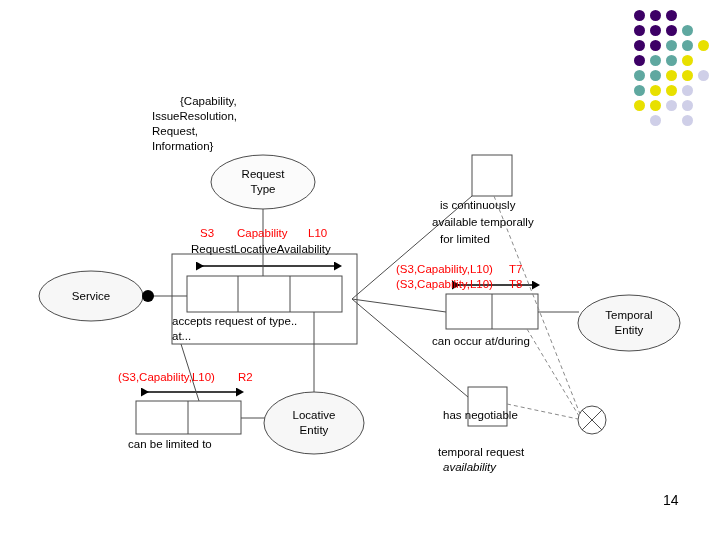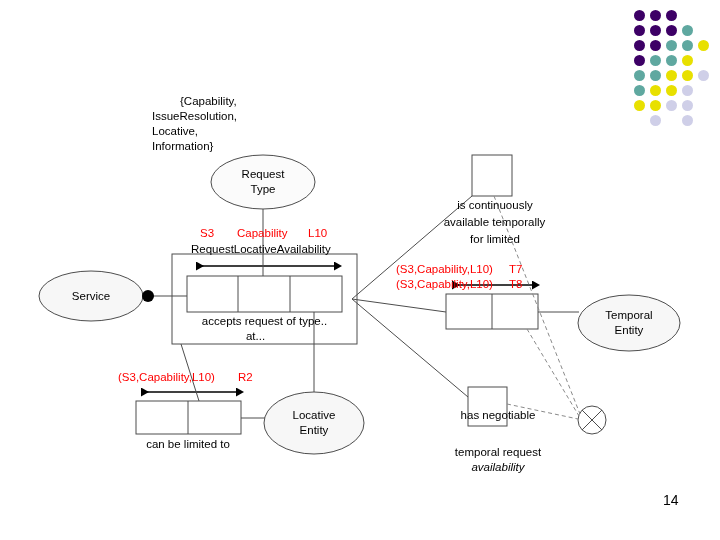--- a/index.html
+++ b/index.html
@@ -53,21 +53,20 @@
     font-family: "Liberation Sans", sans-serif;
     font-size: 11.5px;
     color: #000000;
     line-height: 14px;
     white-space: pre;
   }
   .dlabel.red {
     color: #ff0000;
   }
   .dlabel.center {
-    text-align: center;
   }
   #page-num {
     position: absolute;
     left: 663px;
     top: 492px;
     font-size: 14px;
     color: #000000;
     font-family: "Liberation Sans", sans-serif;
   }
   .ell-text {
@@ -182,21 +181,21 @@
 
     <text class="ell-text" x="314" y="419" text-anchor="middle">Locative</text>
     <text class="ell-text" x="314" y="434" text-anchor="middle">Entity</text>
 
     <text class="ell-text" x="629" y="319" text-anchor="middle">Temporal</text>
     <text class="ell-text" x="629" y="334" text-anchor="middle">Entity</text>
   </svg>
 
   <div class="dlabel" style="left:148px; top:94px;margin-left:32px;">{Capability,</div>
   <div class="dlabel" style="left:152px; top:109px;">IssueResolution,</div>
-  <div class="dlabel" style="left:152px; top:124px;">Locative,</div>
+  <div class="dlabel" style="left:152px; top:124px;">Request,</div>
   <div class="dlabel" style="left:152px; top:139px;">Information}</div>
 
   <div class="dlabel red" style="left:200px; top:226px;">S3</div>
   <div class="dlabel red" style="left:237px; top:226px;">Capability</div>
   <div class="dlabel red" style="left:308px; top:226px;">L10</div>
 
   <div class="dlabel" style="left:191px; top:242px;">RequestLocativeAvailability</div>
 
   <div class="dlabel center" style="left:172px; top:314px; width:185px;">accepts request of type..</div>
   <div class="dlabel center" style="left:172px; top:329px; width:167px;">at...</div>
@@ -208,20 +207,21 @@
 
   <div class="dlabel center" style="left:440px; top:198px; width:110px;">is continuously</div>
   <div class="dlabel center" style="left:432px; top:215px; width:125px;">available temporally</div>
   <div class="dlabel center" style="left:440px; top:232px; width:110px;">for limited</div>
 
   <div class="dlabel red" style="left:396px; top:262px;">(S3,Capability,L10)</div>
   <div class="dlabel red" style="left:509px; top:262px;">T7</div>
   <div class="dlabel red" style="left:396px; top:277px;">(S3,Capability,L10)</div>
   <div class="dlabel red" style="left:509px; top:277px;">T8</div>
 
+  <div class="dlabel center" style="left:432px; top:334px; width:120px;">can occur at/during</div>
 
   <div class="dlabel center" style="left:443px; top:408px; width:110px;">has negotiable</div>
   <div class="dlabel center" style="left:438px; top:445px; width:120px;">temporal request</div>
   <div class="dlabel center" style="left:443px; top:460px; width:110px;font-style:italic;">availability</div>
 
   <div id="page-num">14</div>
 
 </div>
 
 </body></html>

